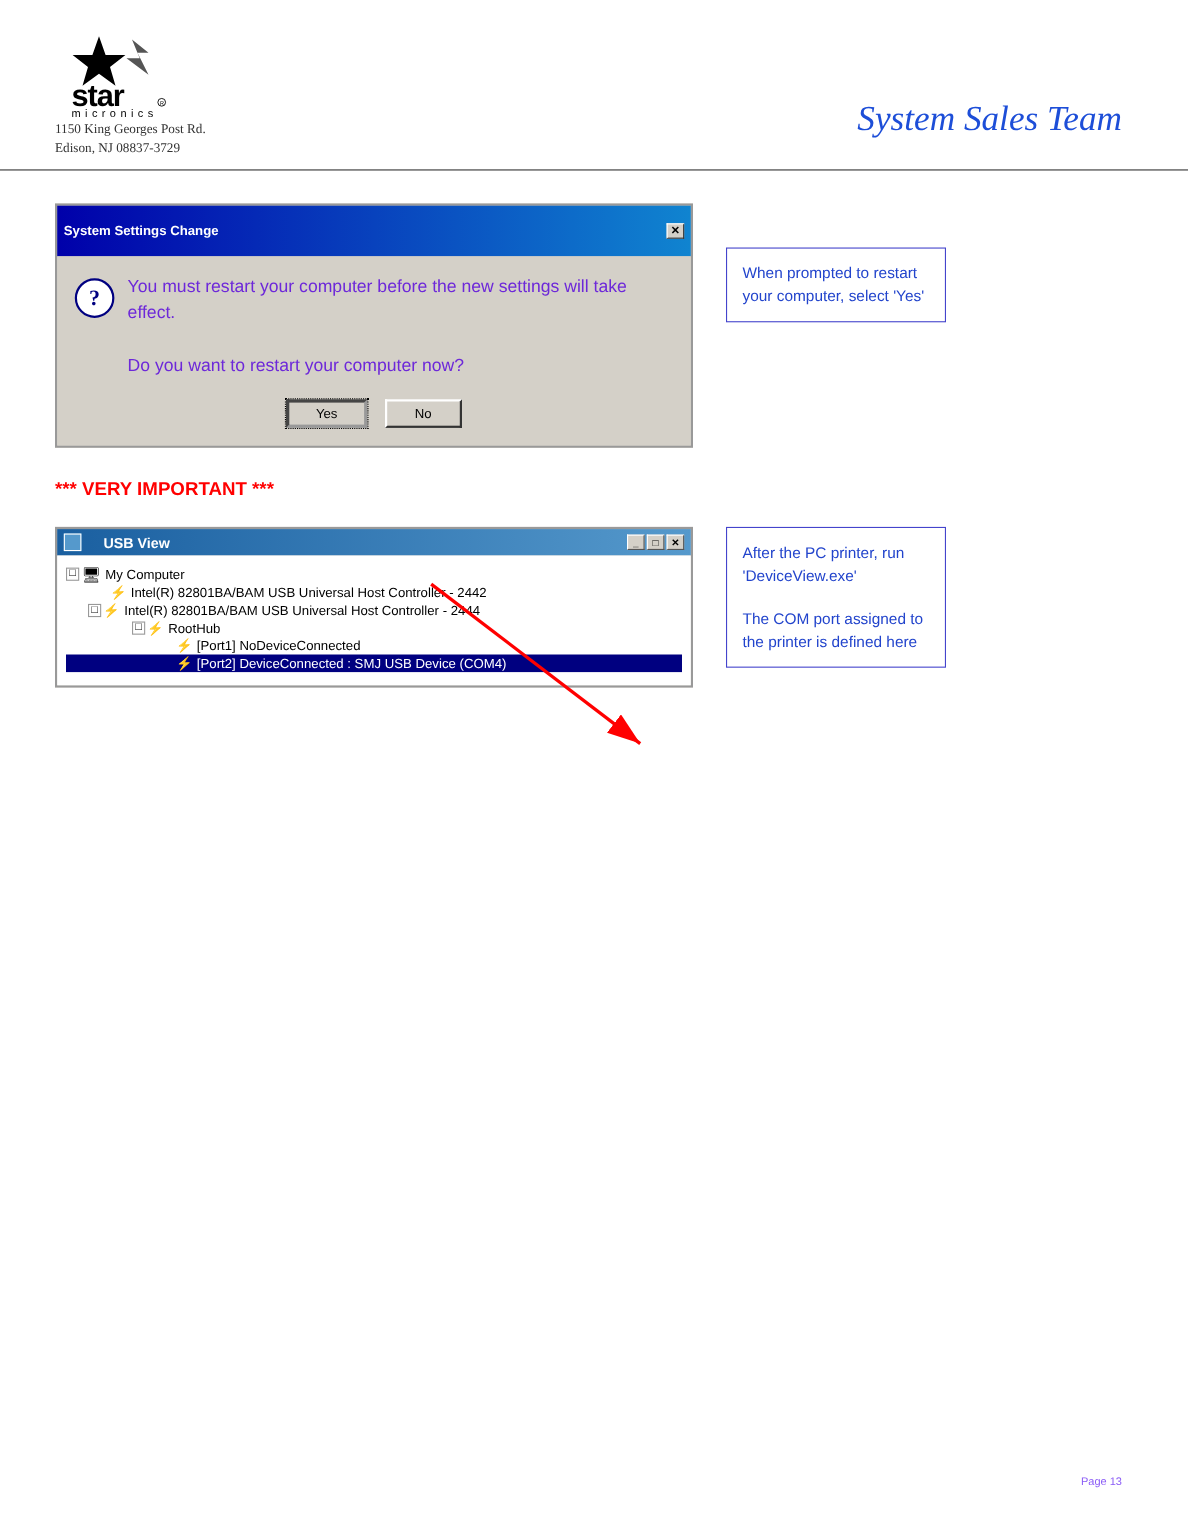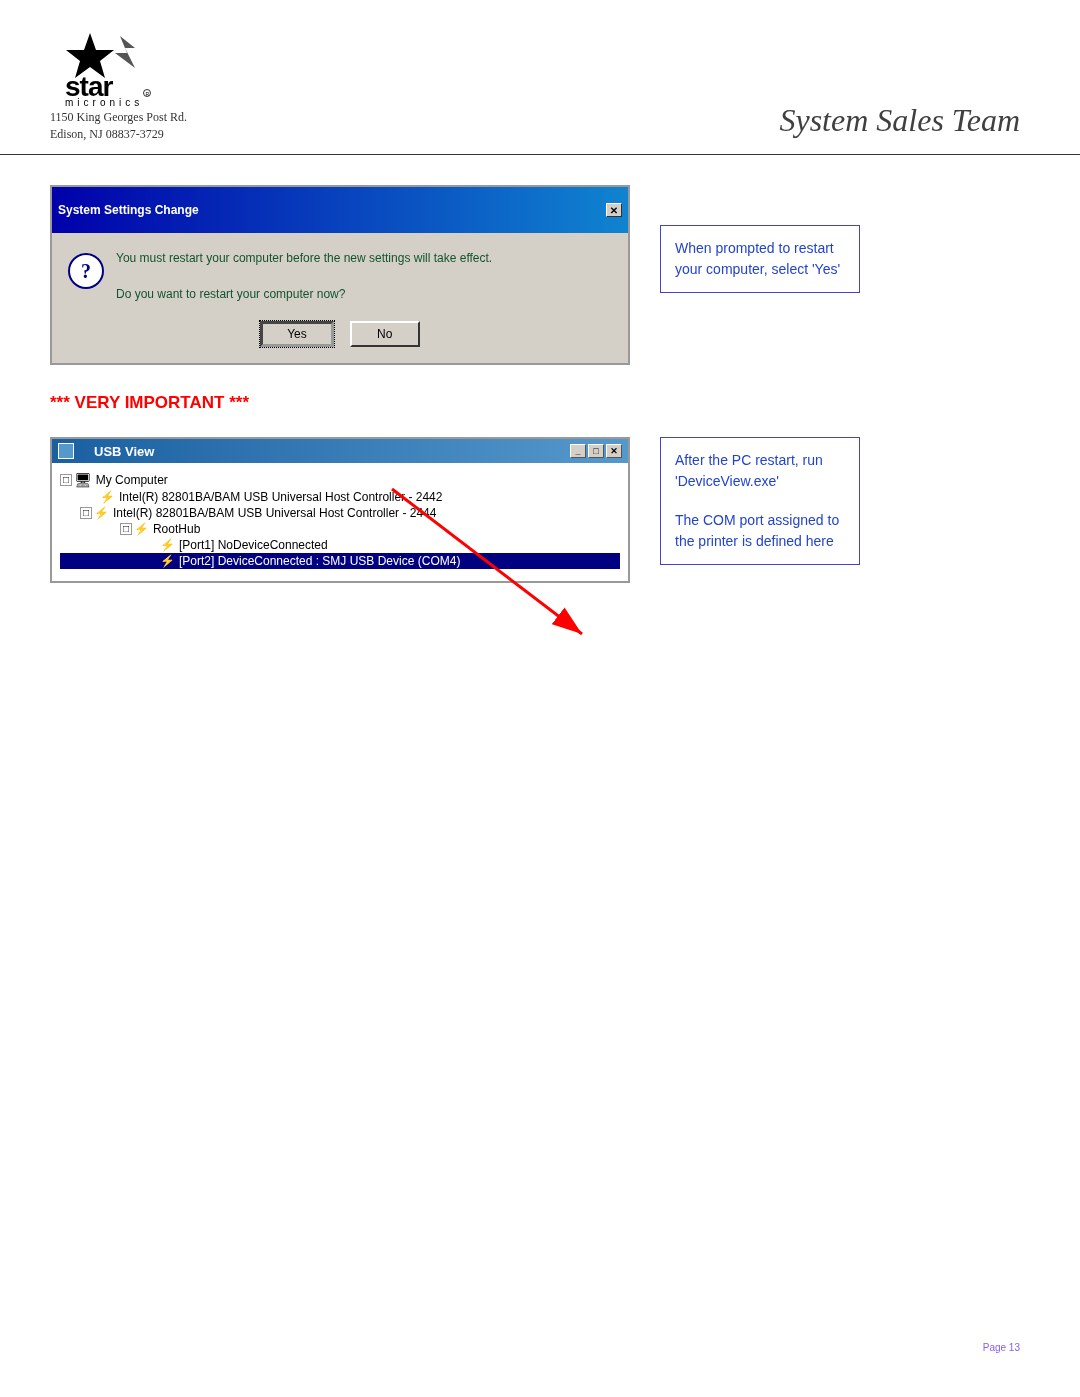--- a/index.html
+++ b/index.html
@@ -30,23 +30,23 @@
     }
     .address-line {
       font-size: 12px;
       color: #333;
       margin-top: 2px;
       font-family: Liberation Serif, serif;
     }
     .company-title {
       font-size: 32px;
       font-style: italic;
-      color: #404040;
+      color: #1d4ed8;
       align-self: flex-end;
-      margin-bottom: 3px;
+      margin-bottom: 16px;
       font-family: Georgia, serif;
     }
 
     
     .content {
       padding: 30px 60px 30px 50px;
       display: flex;
       flex-direction: column;
       gap: 20px;
     }
@@ -117,22 +117,22 @@
       align-items: center;
       justify-content: center;
       font-size: 20px;
       font-weight: bold;
       color: #000080;
       font-family: Georgia, serif;
       flex-shrink: 0;
       margin-top: 4px;
     }
     .dialog-text {
-      font-size: 12px;
-      color: #14532d;
+      font-size: 16px;
+      color: #6d28d9;
       font-family: 'MS Sans Serif', Arial, sans-serif;
       line-height: 1.5;
     }
     .dialog-buttons {
       display: flex;
       justify-content: center;
       gap: 16px;
       margin-top: 8px;
     }
     .win-button {
@@ -411,21 +411,21 @@
         <defs>
           <marker id="arrowhead" markerWidth="10" markerHeight="7" refX="10" refY="3.5" orient="auto">
             <polygon points="0 0, 10 3.5, 0 7" fill="red"></polygon>
           </marker>
         </defs>
         <line x1="340" y1="50" x2="530" y2="195" stroke="red" stroke-width="3" marker-end="url(#arrowhead)"></line>
       </svg>
     </div>
 
     <div class="annotation-box2">
-      <p class="annotation-text">After the PC restart, run 'DeviceView.exe'</p>
+      <p class="annotation-text">After the PC printer, run 'DeviceView.exe'</p>
       <br>
       <p class="annotation-text">The COM port assigned to the printer is defined here</p>
     </div>
   </div>
 
 </div>
 
 <div class="page-number">Page 13</div>
 
 </body></html>

